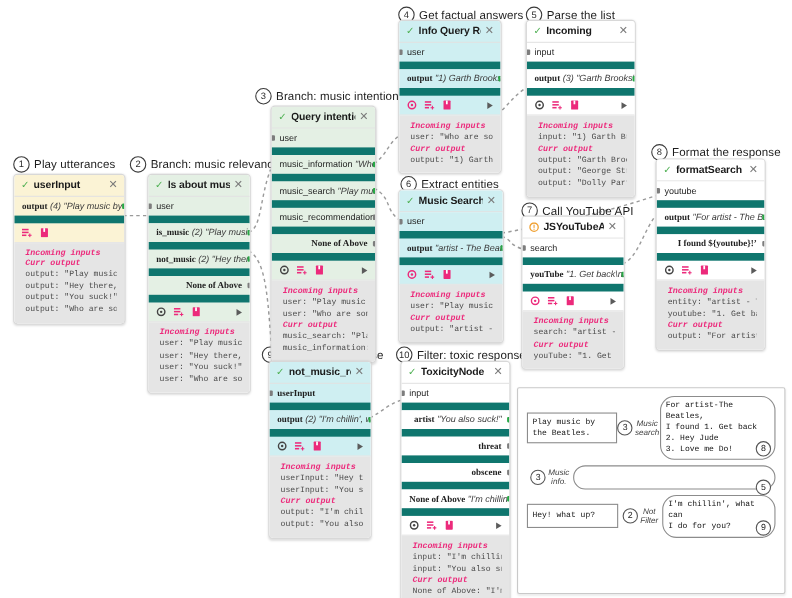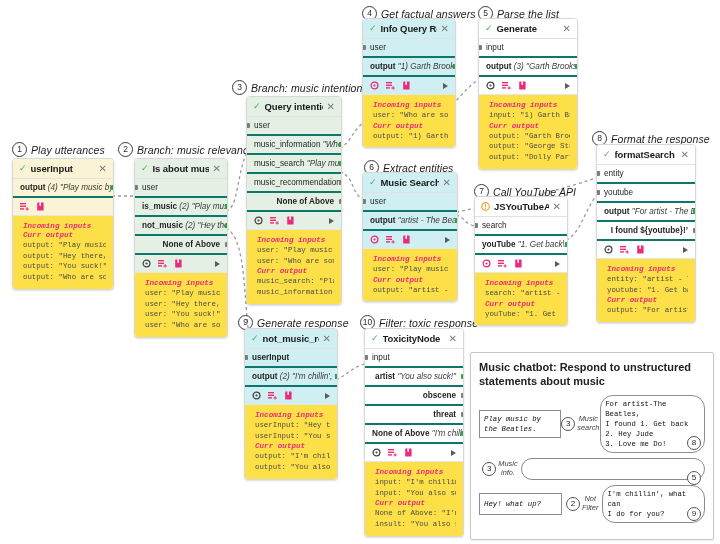--- a/index.html
+++ b/index.html
@@ -10,44 +10,44 @@
   }
   #canvas{position:absolute;inset:0;}
 
   
   .step{position:absolute;display:flex;align-items:center;gap:4px;white-space:nowrap;}
   .step .num{
     width:13px;height:13px;border:1px solid #3a3a3a;border-radius:50%;
     font-size:8.5px;line-height:12px;text-align:center;color:#2b2b2b;
     flex:0 0 auto;font-family:"Liberation Sans",sans-serif;
   }
-  .step .cap{font-size:10.5px;font-style:italic;color:#1d1d1d;letter-spacing:.1px;}
+  .step .cap{font-size:10.5px;color:#1d1d1d;letter-spacing:.1px;}
 
   
   .node{position:absolute;border-radius:4px;box-shadow:0 1px 2px rgba(0,0,0,.13);
         background:#fff;border:1px solid #d8d8d8;overflow:hidden;}
   .node .hd{
     display:flex;align-items:center;gap:4px;padding:4px 6px 4px 6px;
     border-bottom:1px solid #e2e2e2;
   }
   .node .hd .tick{font-size:9px;color:#4caf50;flex:0 0 auto;line-height:1;}
   .node .hd .ttl{font-size:9.5px;font-weight:bold;color:#1a1a1a;flex:1 1 auto;
                  overflow:hidden;white-space:nowrap;text-overflow:clip;letter-spacing:-.1px;}
   .node .hd .x{font-size:10px;color:#7a7a7a;flex:0 0 auto;line-height:1;}
   .row{
-    position:relative;padding:4px 7px;border-bottom:2px solid #0f766e;
+    position:relative;padding:4px 7px;border-bottom:7px solid #0f766e;
     font-size:8.2px;color:#1f1f1f;white-space:nowrap;overflow:hidden;min-height:9px;
   }
   .row.r{text-align:right;}
-  .row b{font-weight:bold;}
+  .row b{font-weight:bold;font-family:Liberation Serif, serif;}
   .row .val{font-style:italic;color:#3a3a3a;}
   .row .cnt{font-style:italic;color:#444;}
   .icons{display:flex;align-items:center;gap:7px;padding:4px 7px;border-bottom:1px solid #e6e6e6;}
   .icons .sp{flex:1 1 auto;}
-  .body{padding:5px 7px 6px 10px;background:#fde047;}
+  .body{padding:5px 7px 6px 10px;background:#e5e5e5;}
   .body .lbl{font-size:7.6px;font-style:italic;font-weight:bold;color:#ec2a7b;
              font-family:"Liberation Mono",monospace;margin:1px 0 1px;}
   .body .ln{font-size:7.4px;color:#4a4a4a;font-family:"Liberation Mono",monospace;
             white-space:nowrap;overflow:hidden;line-height:1.45;}
 
   
   .p-yellow .hd{background:#fbf3d5;} .p-yellow .row{background:#fbf3d5;} .p-yellow .icons{background:#fbf3d5;}
   .p-green  .hd{background:#e4f0e4;} .p-green  .row{background:#e4f0e4;} .p-green  .icons{background:#e4f0e4;}
   .p-cyan   .hd{background:#cfeff2;} .p-cyan   .row{background:#cfeff2;} .p-cyan   .icons{background:#cfeff2;}
   .p-white  .hd{background:#ffffff;} .p-white  .row{background:#ffffff;} .p-white  .icons{background:#ffffff;}
@@ -70,21 +70,21 @@
   
   #summary{
     position:absolute;left:470px;top:352px;width:244px;height:188px;
     background:#fff;border:1px solid #c9c9c9;border-radius:2px;
     box-shadow:0 1px 2px rgba(0,0,0,.08);padding:7px 8px;box-sizing:border-box;
   }
   #summary .stitle{font-size:11px;font-weight:bold;color:#222;line-height:1.3;margin-bottom:6px;}
   .srow{display:flex;align-items:center;margin-bottom:5px;}
   .sbox{border:1px solid #8c8c8c;padding:3px 4px;font-family:"Liberation Mono",monospace;
         font-size:7.3px;color:#111;line-height:1.38;box-sizing:border-box;}
-  .sin{width:86px;min-height:22px;display:flex;align-items:center;font-style:italic;}
+  .sin{width:86px;min-height:22px;display:flex;align-items:center;}
   .sarrowwrap{width:42px;display:flex;align-items:center;justify-content:center;gap:2px;position:relative;}
   .snum{width:12px;height:12px;border:1px solid #555;border-radius:50%;font-size:8px;
         line-height:11px;text-align:center;color:#222;flex:0 0 auto;
         font-family:"Liberation Sans",sans-serif;}
   .slab{font-size:7.4px;font-style:italic;color:#444;text-align:center;line-height:1.15;}
   .sout{flex:1 1 auto;min-height:22px;position:relative;border-radius:13px;}
   .sbadge{width:12px;height:12px;border:1px solid #555;border-radius:50%;font-size:8px;
           line-height:11px;text-align:center;color:#222;position:absolute;
           font-family:"Liberation Sans",sans-serif;background:#fff;}
 </style>
@@ -351,21 +351,21 @@
       <div class="lbl">Incoming inputs</div>
       <div class="ln">user: "Who are some…</div>
       <div class="lbl">Curr output</div>
       <div class="ln">output: "1) Garth B…</div>
     </div>
   </div>
 
   <div class="node p-white" style="left:478px;top:18px;width:98px;">
     <div class="hd">
       <span class="tick">✓</span>
-      <span class="ttl">Generate</span>
+      <span class="ttl">Incoming</span>
       <span class="x">✕</span>
     </div>
     <div class="row">
       <span>input</span>
       <span class="port in"></span>
     </div>
     <div class="row">
       <b>output</b>
       <span class="cnt">(3)</span>
       <span class="val">"Garth Brooks"…</span>
@@ -505,24 +505,20 @@
     </div>
   </div>
 
   <div class="node p-white" style="left:596px;top:144px;width:98px;">
     <div class="hd">
       <span class="tick">✓</span>
       <span class="ttl">formatSearch</span>
       <span class="x">✕</span>
     </div>
     <div class="row">
-      <span>entity</span>
-      <span class="port in"></span>
-    </div>
-    <div class="row">
       <span>youtube</span>
       <span class="port in"></span>
     </div>
     <div class="row">
       <b>output</b>
       <span class="val">"For artist - The B…</span>
       <span class="port out on"></span>
     </div>
     <div class="row r">
       <b>I found ${youtube}!’</b>
@@ -620,27 +616,27 @@
     <div class="row">
       <span>input</span>
       <span class="port in"></span>
     </div>
     <div class="row r">
       <b>artist</b>
       <span class="val">"You also suck!"</span>
       <span class="port out on"></span>
     </div>
     <div class="row r">
+      <b>threat</b>
+      <span class="port out"></span>
+    </div>
+    <div class="row r">
       <b>obscene</b>
       <span class="port out"></span>
     </div>
-    <div class="row r">
-      <b>threat</b>
-      <span class="port out"></span>
-    </div>
     <div class="row">
       <b>None of Above</b>
       <span class="val">"I'm chillin'…</span>
       <span class="port out on"></span>
     </div>
     <div class="icons">
       <span class="ic">
           <svg width="9" height="9" viewBox="0 0 9 9">
             <circle cx="4.5" cy="4.5" r="3.4" fill="none" stroke="#444" stroke-width="1.3"></circle>
             <circle cx="4.5" cy="4.5" r="1.1" fill="#444"></circle>
@@ -667,21 +663,20 @@
       <div class="lbl">Incoming inputs</div>
       <div class="ln">input: "I'm chillin…</div>
       <div class="ln">input: "You also su…</div>
       <div class="lbl">Curr output</div>
       <div class="ln">None of Above: "I'm…</div>
       <div class="ln">insult: "You also s…</div>
     </div>
   </div>
 
   <div id="summary">
-    <div class="stitle">Music chatbot: Respond to unstructured statements about music</div>
 
     <div class="srow">
       <div class="sbox sin" style="white-space:pre-line;">Play music by
 the Beatles.</div>
       <div class="sarrowwrap">
         <span class="snum">3</span>
         <span class="slab" style="white-space:pre-line;">Music
 search</span>
       </div>
       <div class="sbox sout">

